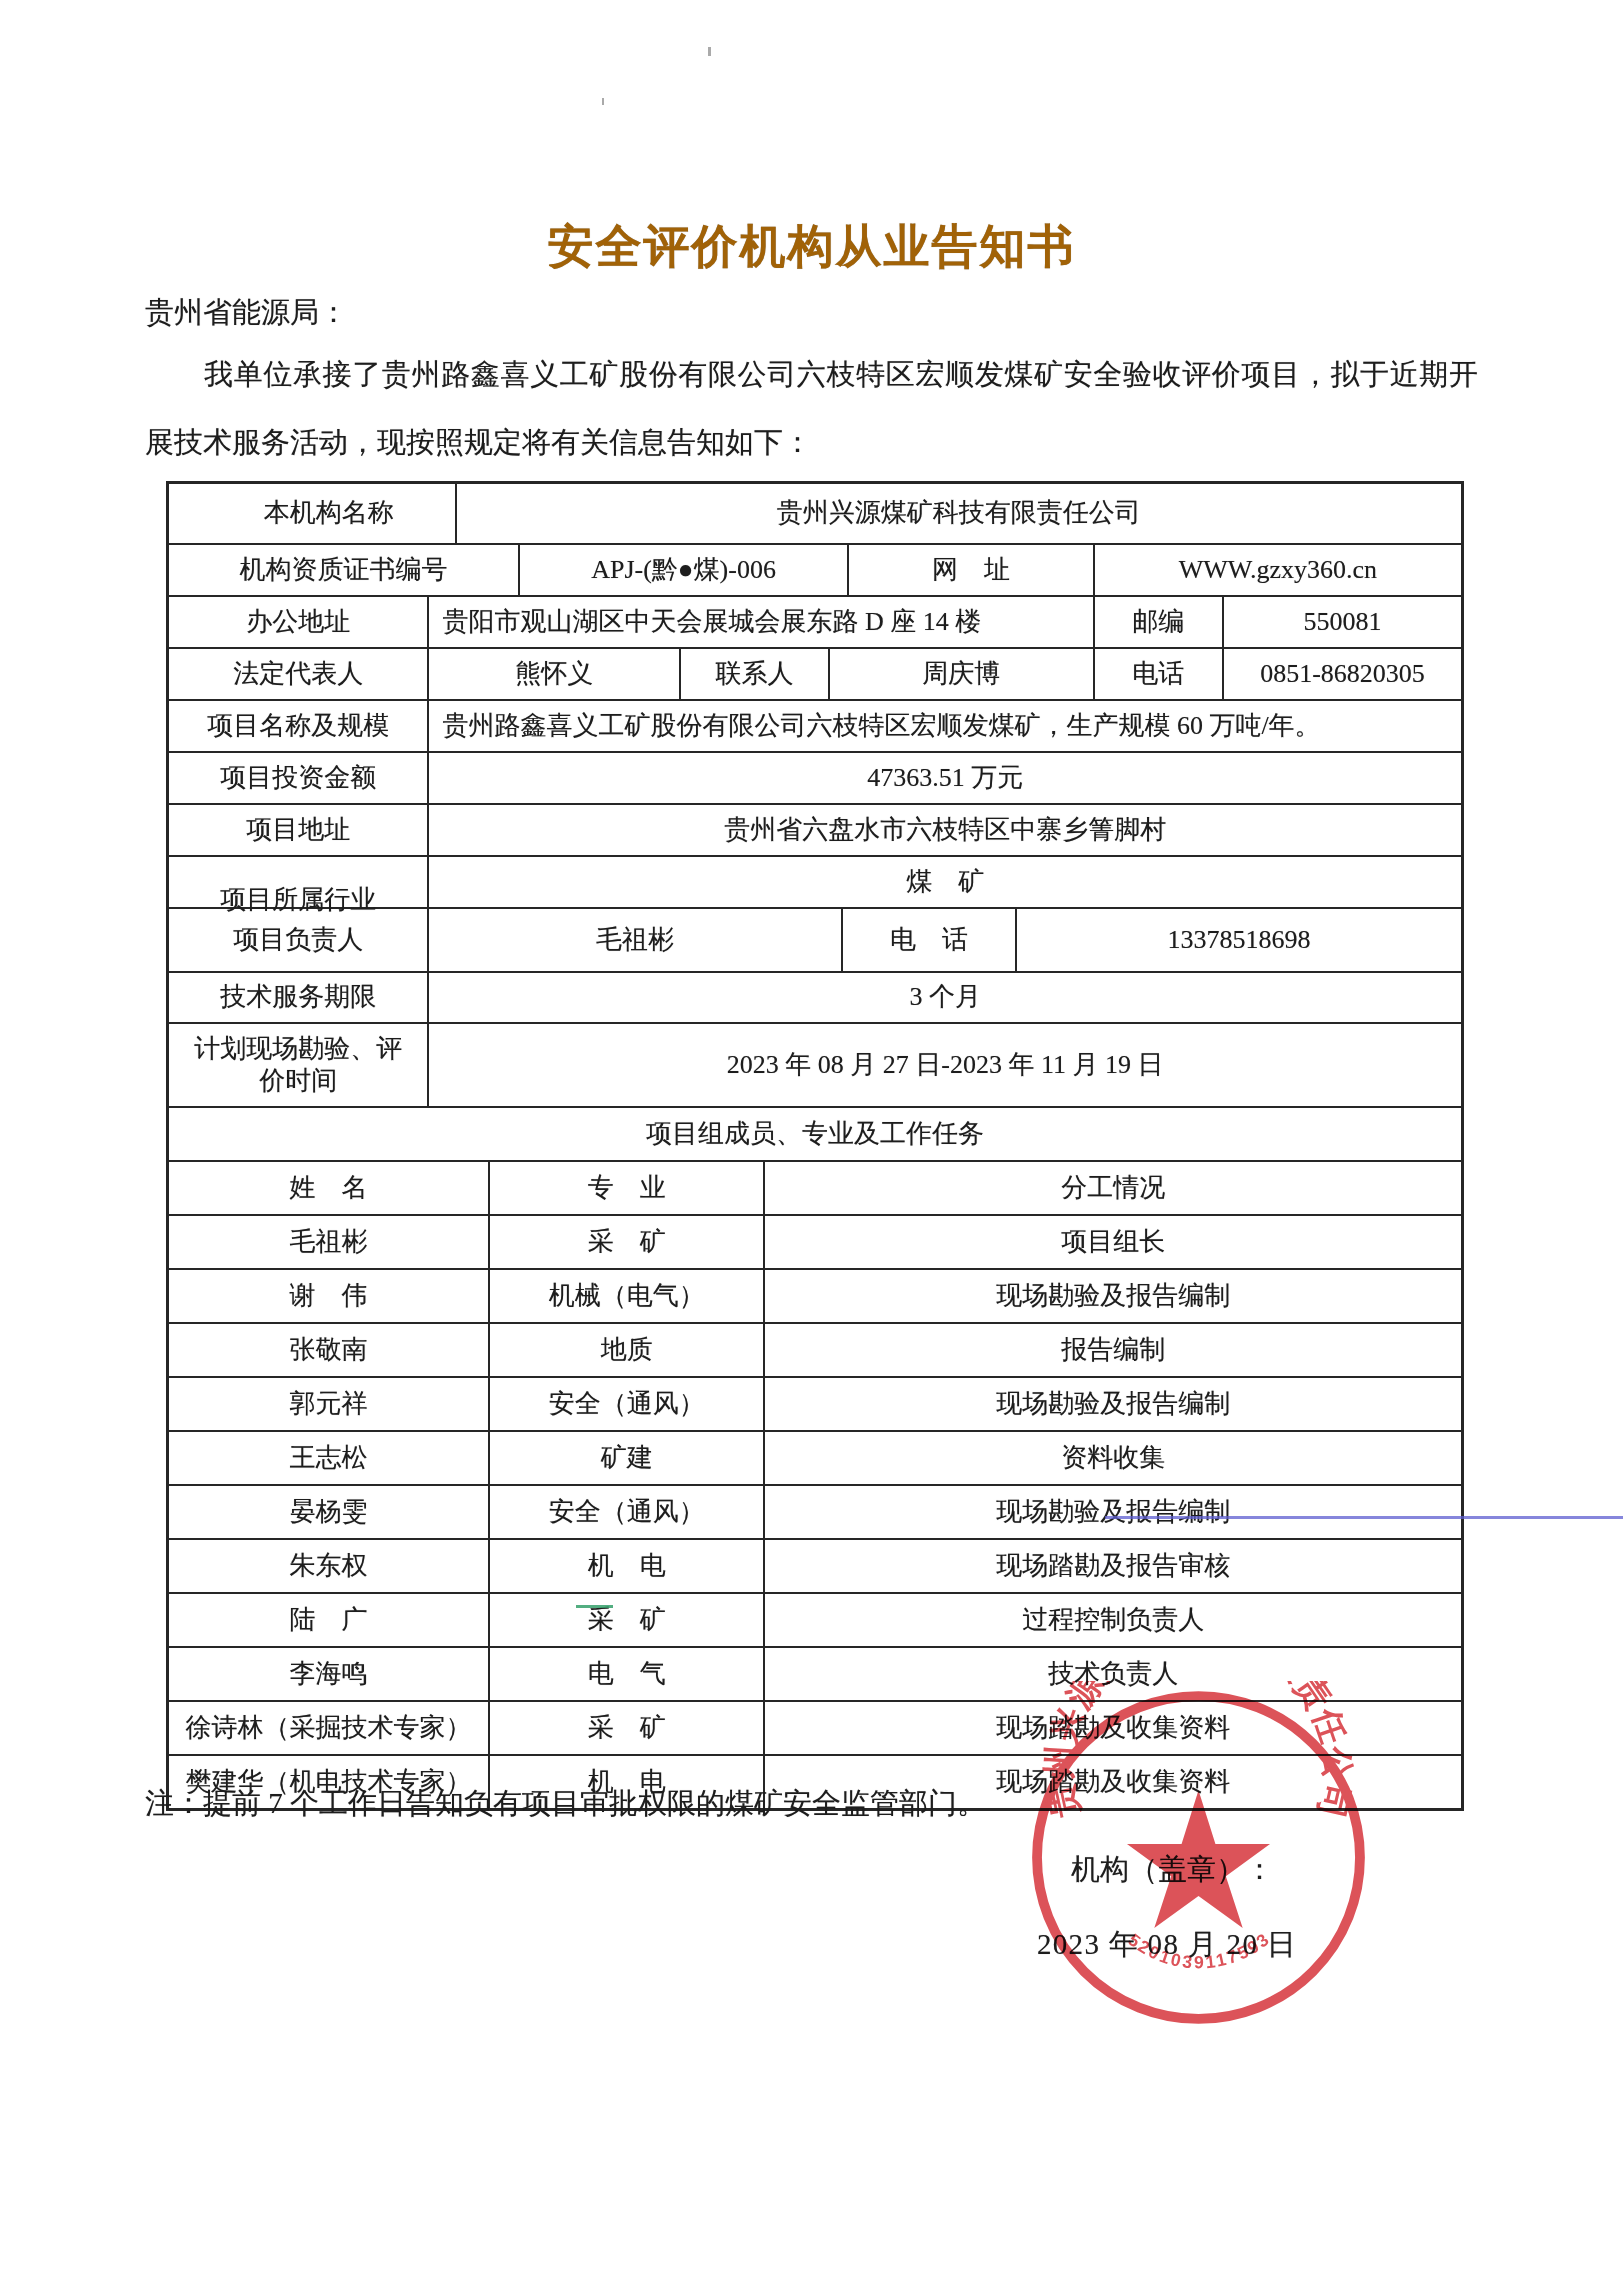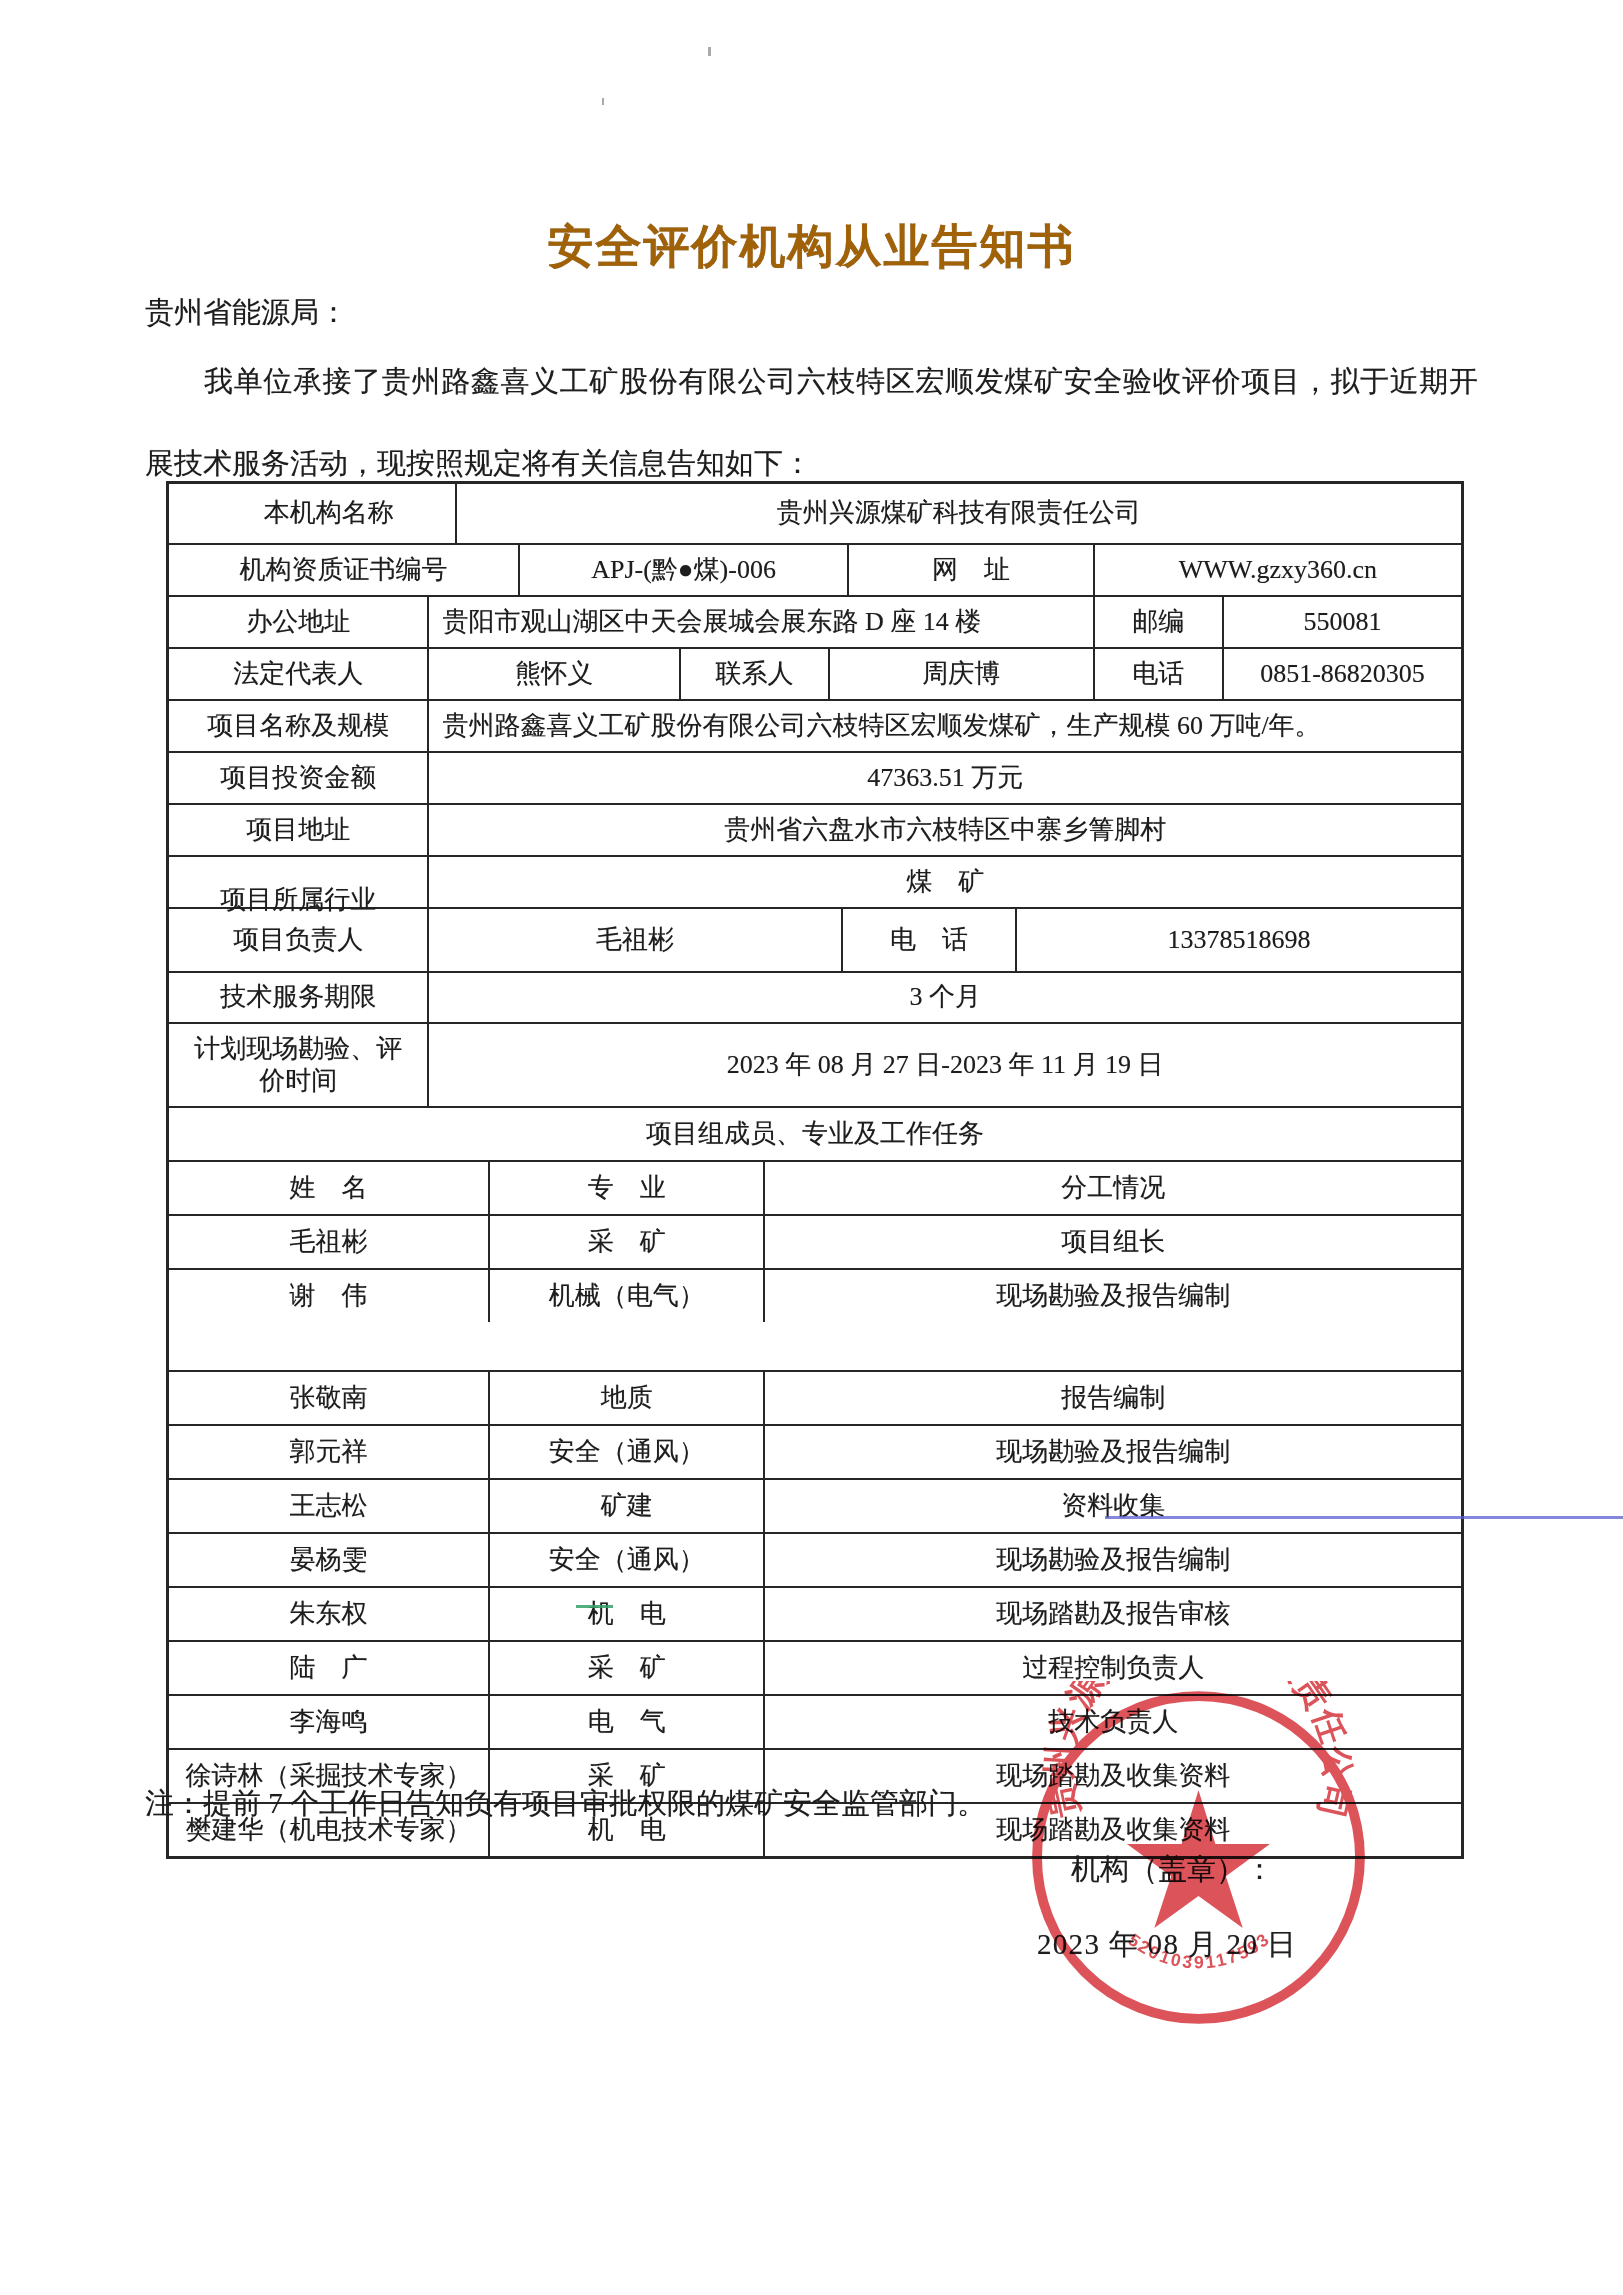--- a/index.html
+++ b/index.html
@@ -18,21 +18,21 @@
     font-family:"Liberation Sans","DejaVu Sans",sans-serif;
     font-weight:bold; font-size:46px; letter-spacing:2px;
     color:#a16207;
   }
   .salutation{
     position:absolute; left:145px; top:293px;
     font-size:29px;
   }
   .intro{
     position:absolute; left:145px; top:340px; width:1333px;
-    font-size:29px; line-height:82px;
+    font-size:29px; line-height:68px;
     text-align:justify; text-indent:59px;
   }
   
   .tbl{
     position:absolute; left:166px; top:481px; width:1292px;
     border:3.3px solid #262626;
     background:transparent;
   }
   .tr{ display:flex; box-sizing:border-box; border-top:2.6px solid #262626; }
   .tr:first-child{ border-top:none;padding-left:34px; }
@@ -156,21 +156,21 @@
     <div class="tr" style="height: 54px;">
       <div class="td value" style="width: 24.7%;">毛祖彬</div>
       <div class="td value" style="width: 21.3%;">采　矿</div>
       <div class="td value" style="width: 54%;">项目组长</div>
     </div>
     <div class="tr" style="height: 54px;">
       <div class="td value" style="width: 24.7%;">谢　伟</div>
       <div class="td value" style="width: 21.3%;">机械（电气）</div>
       <div class="td value" style="width: 54%;">现场勘验及报告编制</div>
     </div>
-    <div class="tr" style="height: 54px; margin-top: 48px;">
+    <div class="tr" style="height: 54px;">
       <div class="td value" style="width: 24.7%;">张敬南</div>
       <div class="td value" style="width: 21.3%;">地质</div>
       <div class="td value" style="width: 54%;">报告编制</div>
     </div>
     <div class="tr" style="height: 54px;">
       <div class="td value" style="width: 24.7%;">郭元祥</div>
       <div class="td value" style="width: 21.3%;">安全（通风）</div>
       <div class="td value" style="width: 54%;">现场勘验及报告编制</div>
     </div>
     <div class="tr" style="height: 54px;">

